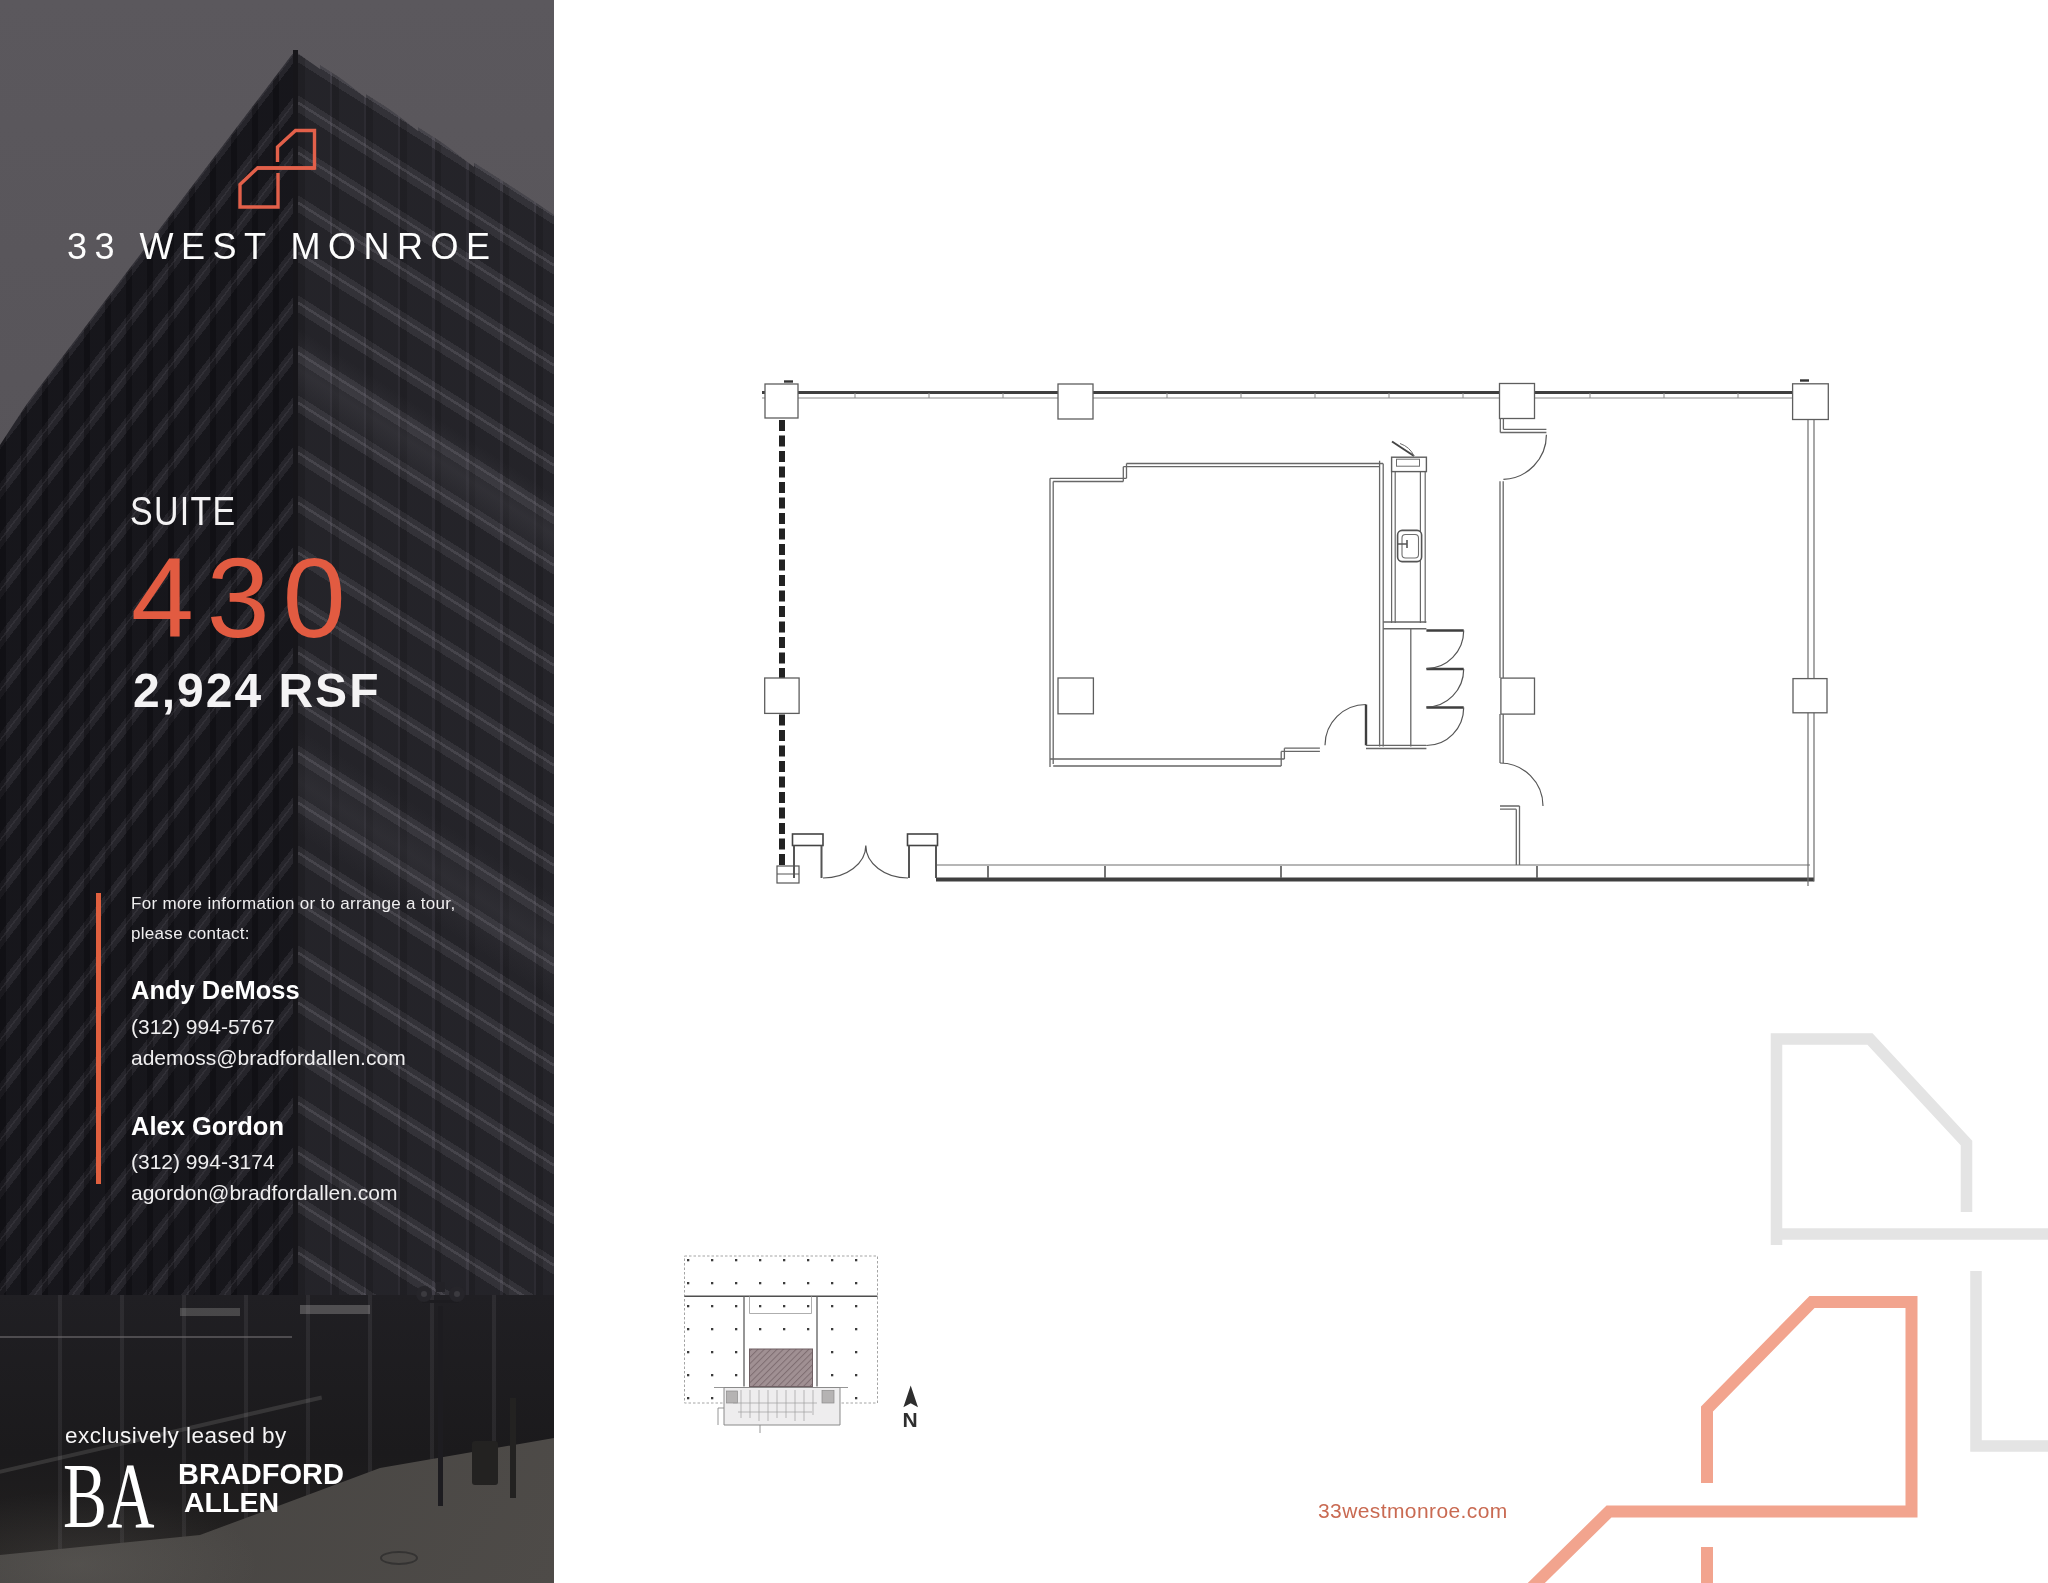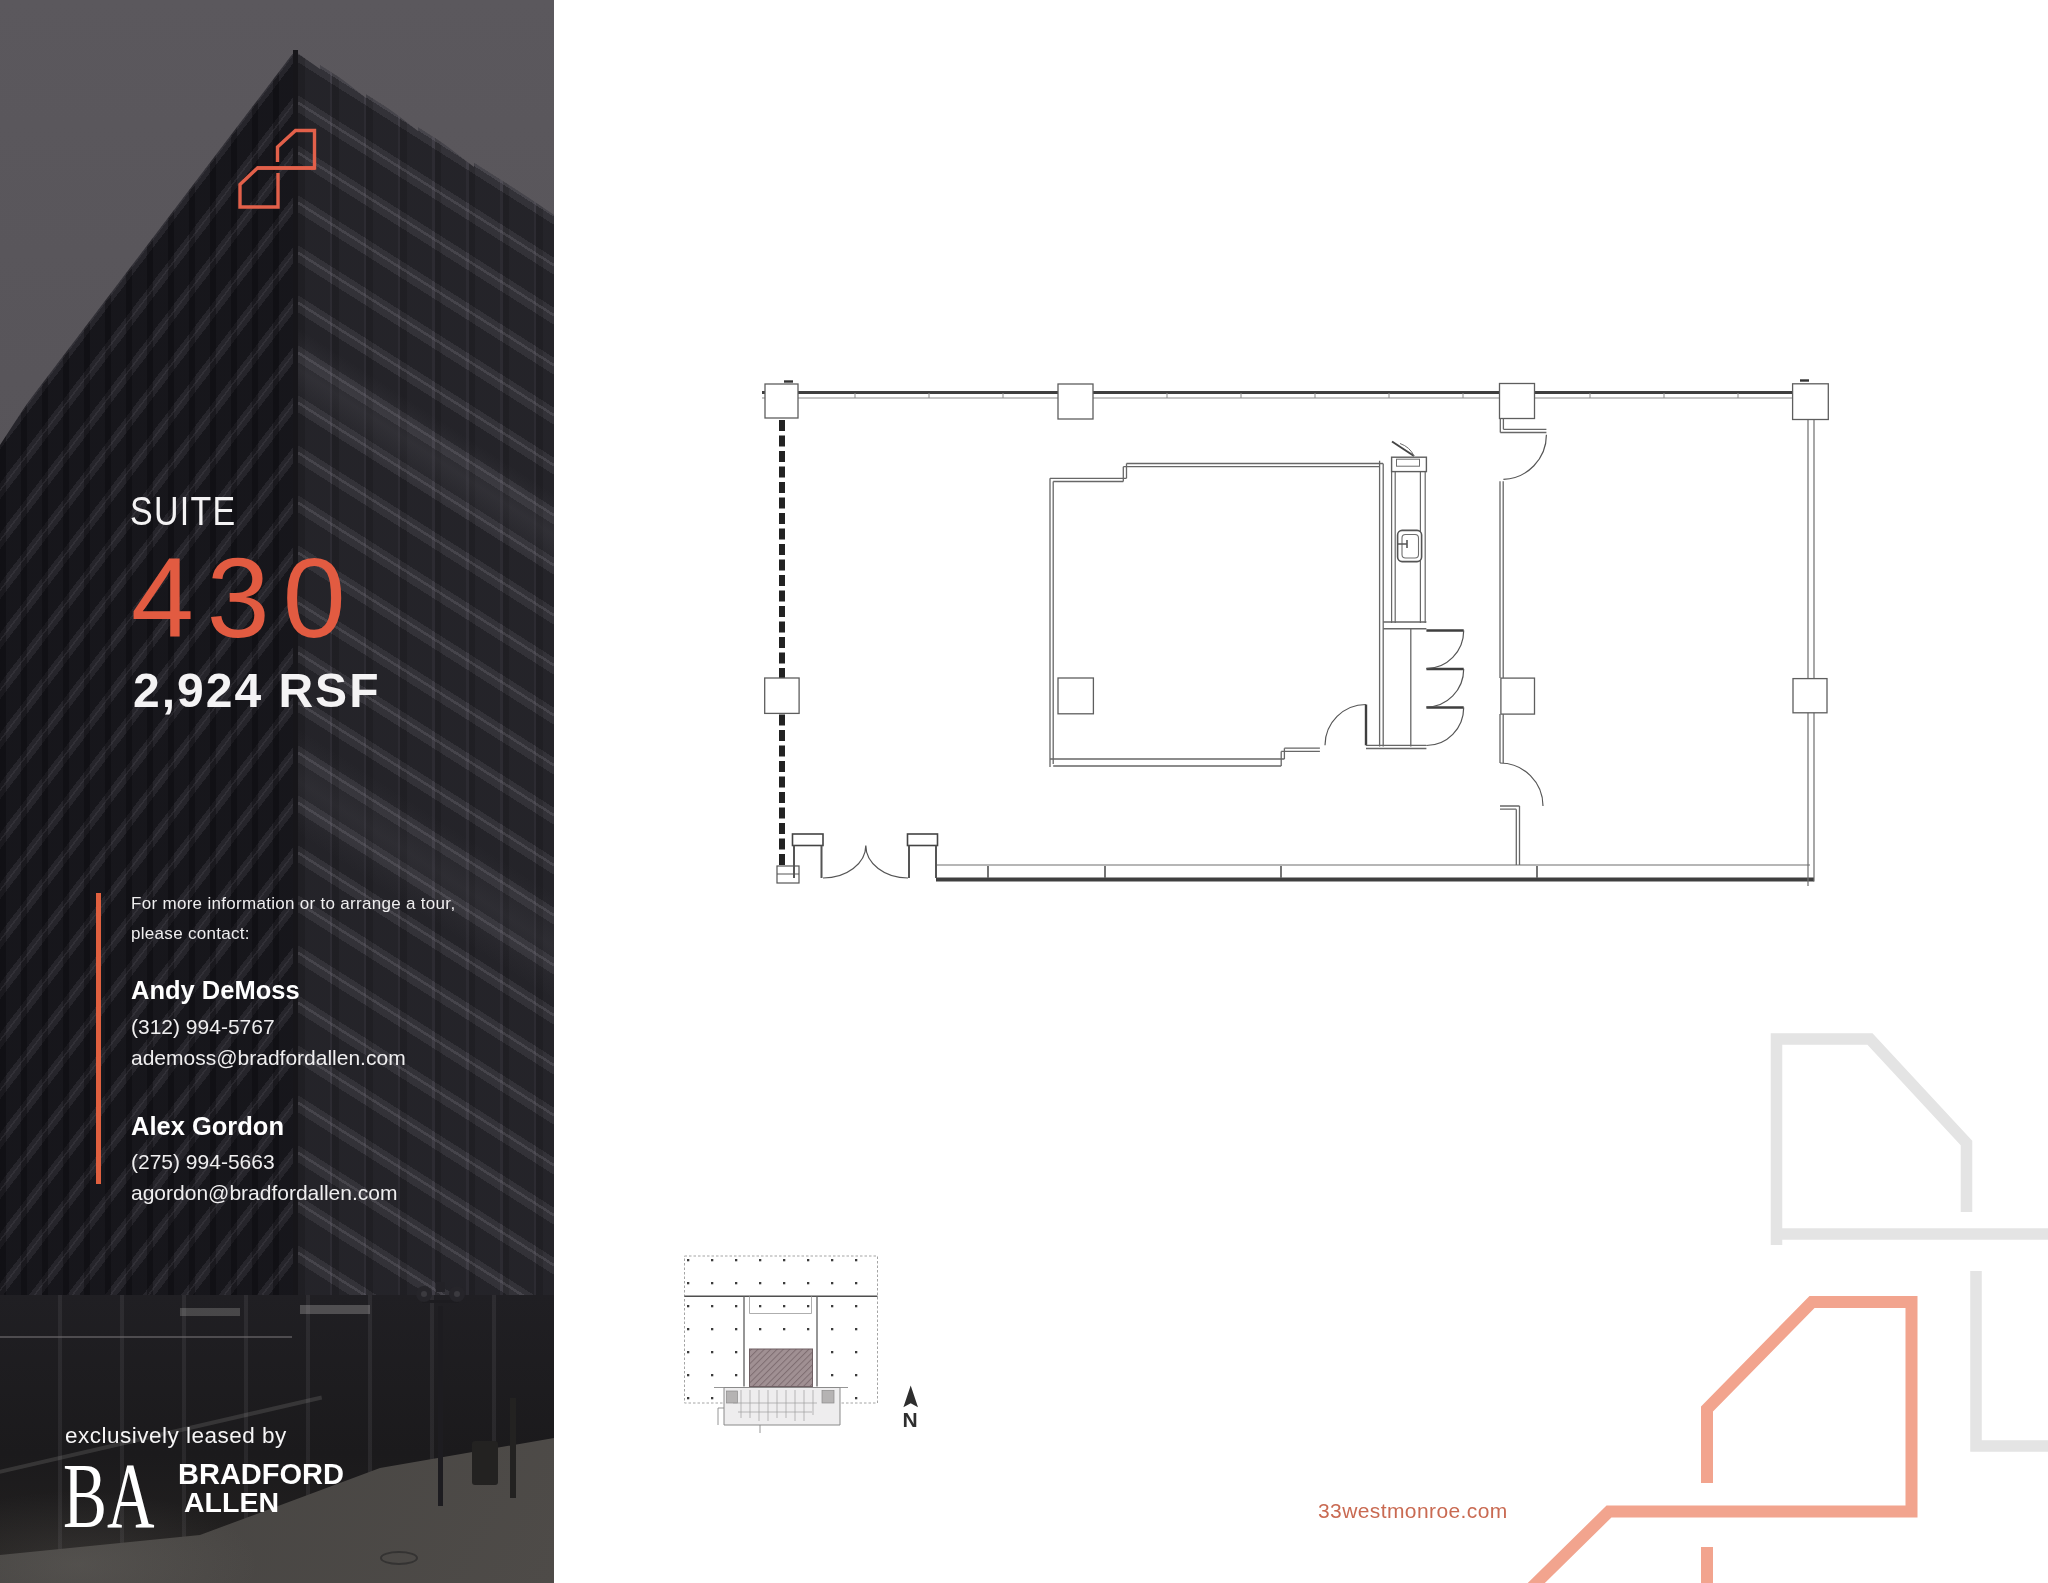--- a/index.html
+++ b/index.html
@@ -68,37 +68,38 @@
     <rect x="26" y="4" width="9" height="10" fill="#232227"></rect>
     <rect x="62" y="163" width="26" height="44" rx="3" fill="#232221"></rect>
     <rect x="100" y="120" width="6" height="100" fill="#232221"></rect>
   </svg>
 
   <svg class="abs" style="left:230px;top:120px;" width="100" height="95" viewBox="0 0 100 95">
     <path d="M47.5 42 L47.5 27 L65.5 10.5 L84.5 10.5 L84.5 48 L27 48" fill="none" stroke="#e2604a" stroke-width="3.4"></path>
     <path d="M48 53 L48 87 L10 87 L10 64.5 L27.5 48 L85 48" fill="none" stroke="#e2604a" stroke-width="3.4"></path>
   </svg>
 
+  <div class="abs" style="left:67px;top:226px;font-size:36px;letter-spacing:7.5px;color:#fdfdfd;white-space:nowrap;">33 WEST MONROE</div>
 
   <div class="abs" style="left:130px;top:489px;font-size:40px;letter-spacing:1.5px;color:#f4f3f4;transform:scaleX(0.85);transform-origin:left top;">SUITE</div>
 
   <div class="abs" style="left:131px;top:533px;font-size:113px;letter-spacing:13px;color:#e25b41;text-align:center;">430</div>
 
   <div class="abs" style="left:133px;top:663px;font-size:48px;letter-spacing:2px;color:#f4f3f4;font-weight:bold;">2,924 RSF</div>
 
   <div class="abs" style="left:96px;top:893px;width:4.5px;height:291px;background:#e0603f;"></div>
 
   <div class="abs" style="left:131px;top:889px;font-size:17px;line-height:30px;color:#efeeef;letter-spacing:0.3px;">For more information or to arrange a tour,<br>please contact:</div>
 
   <div class="abs" style="left:131px;top:976px;font-size:25.5px;font-weight:bold;color:#ffffff;text-align:right;">Andy DeMoss</div>
   <div class="abs" style="left:131px;top:1015px;font-size:21px;color:#efeeef;">(312) 994-5767</div>
   <div class="abs" style="left:131px;top:1046px;font-size:21px;color:#efeeef;">ademoss@bradfordallen.com</div>
 
   <div class="abs" style="left:131px;top:1112px;font-size:25.5px;font-weight:bold;color:#ffffff;">Alex Gordon</div>
-  <div class="abs" style="left:131px;top:1150px;font-size:21px;color:#efeeef;">(275) 994-5663</div>
+  <div class="abs" style="left:131px;top:1150px;font-size:21px;color:#efeeef;">(312) 994-3174</div>
   <div class="abs" style="left:131px;top:1181px;font-size:21px;color:#efeeef;">agordon@bradfordallen.com</div>
 
   <div class="abs" style="left:65px;top:1423px;font-size:22.5px;letter-spacing:0.5px;color:#f6f5f6;">exclusively leased by</div>
 
   <div class="abs" style="left:63px;top:1441px;font-family:'Liberation Serif',serif;font-size:94px;line-height:1.15;transform:scaleX(0.70);transform-origin:left top;color:#ffffff;">BA</div>
   <div class="abs" style="left:178px;top:1458px;font-size:29px;font-weight:bold;letter-spacing:0px;color:#ffffff;">BRADFORD</div>
   <div class="abs" style="left:184px;top:1486px;font-size:28.5px;font-weight:bold;letter-spacing:0px;color:#ffffff;">ALLEN</div>
 </div>
 
 <svg class="abs" style="left:0;top:0;" width="2048" height="1583" viewBox="0 0 2048 1583">

